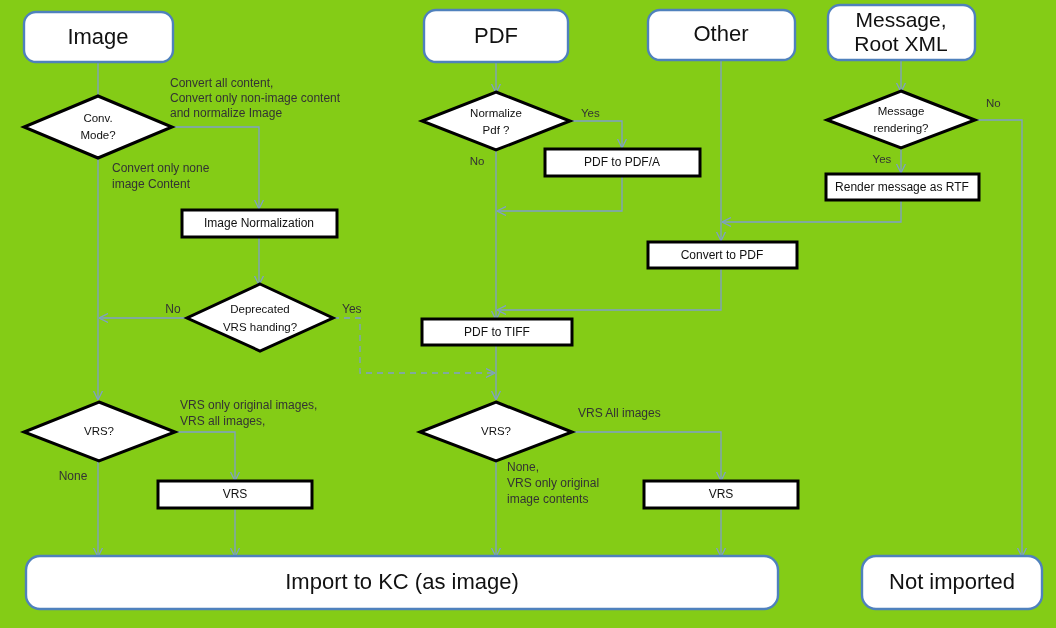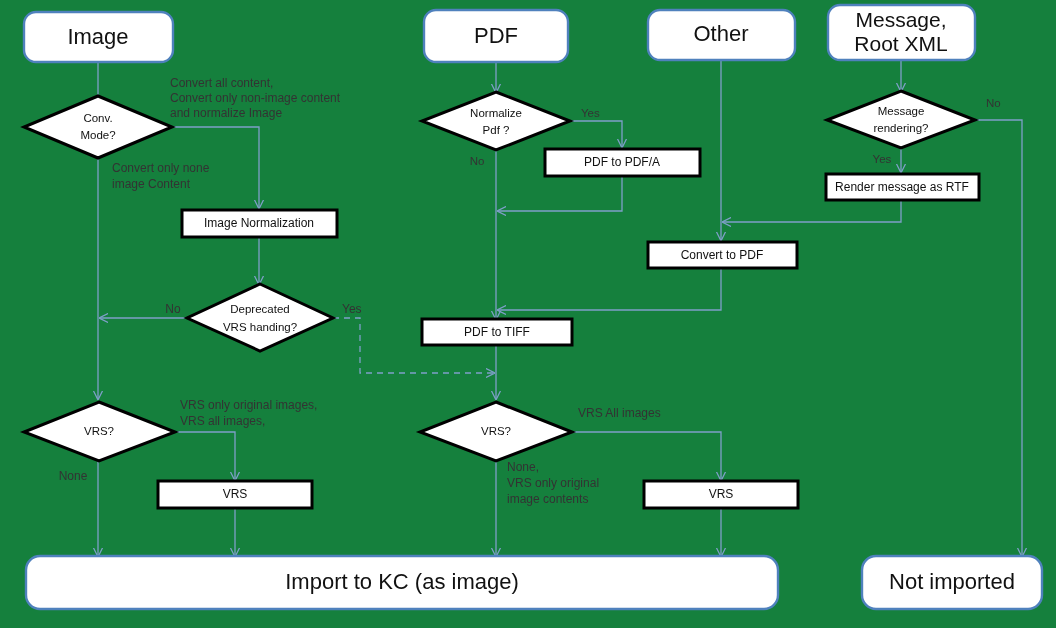--- a/index.html
+++ b/index.html
@@ -5,21 +5,21 @@
 <style>
   html, body {
     margin: 0;
     padding: 0;
     background: #ffffff;
   }
   #diagram-root {
     position: relative;
     width: 1056px;
     height: 628px;
-    background: #15803d;
+    background: #84cc16;
     font-family: "Liberation Sans", sans-serif;
     overflow: hidden;
   }
   svg.flow-canvas {
     position: absolute;
     left: 0;
     top: 0;
     width: 1056px;
     height: 628px;
   }

